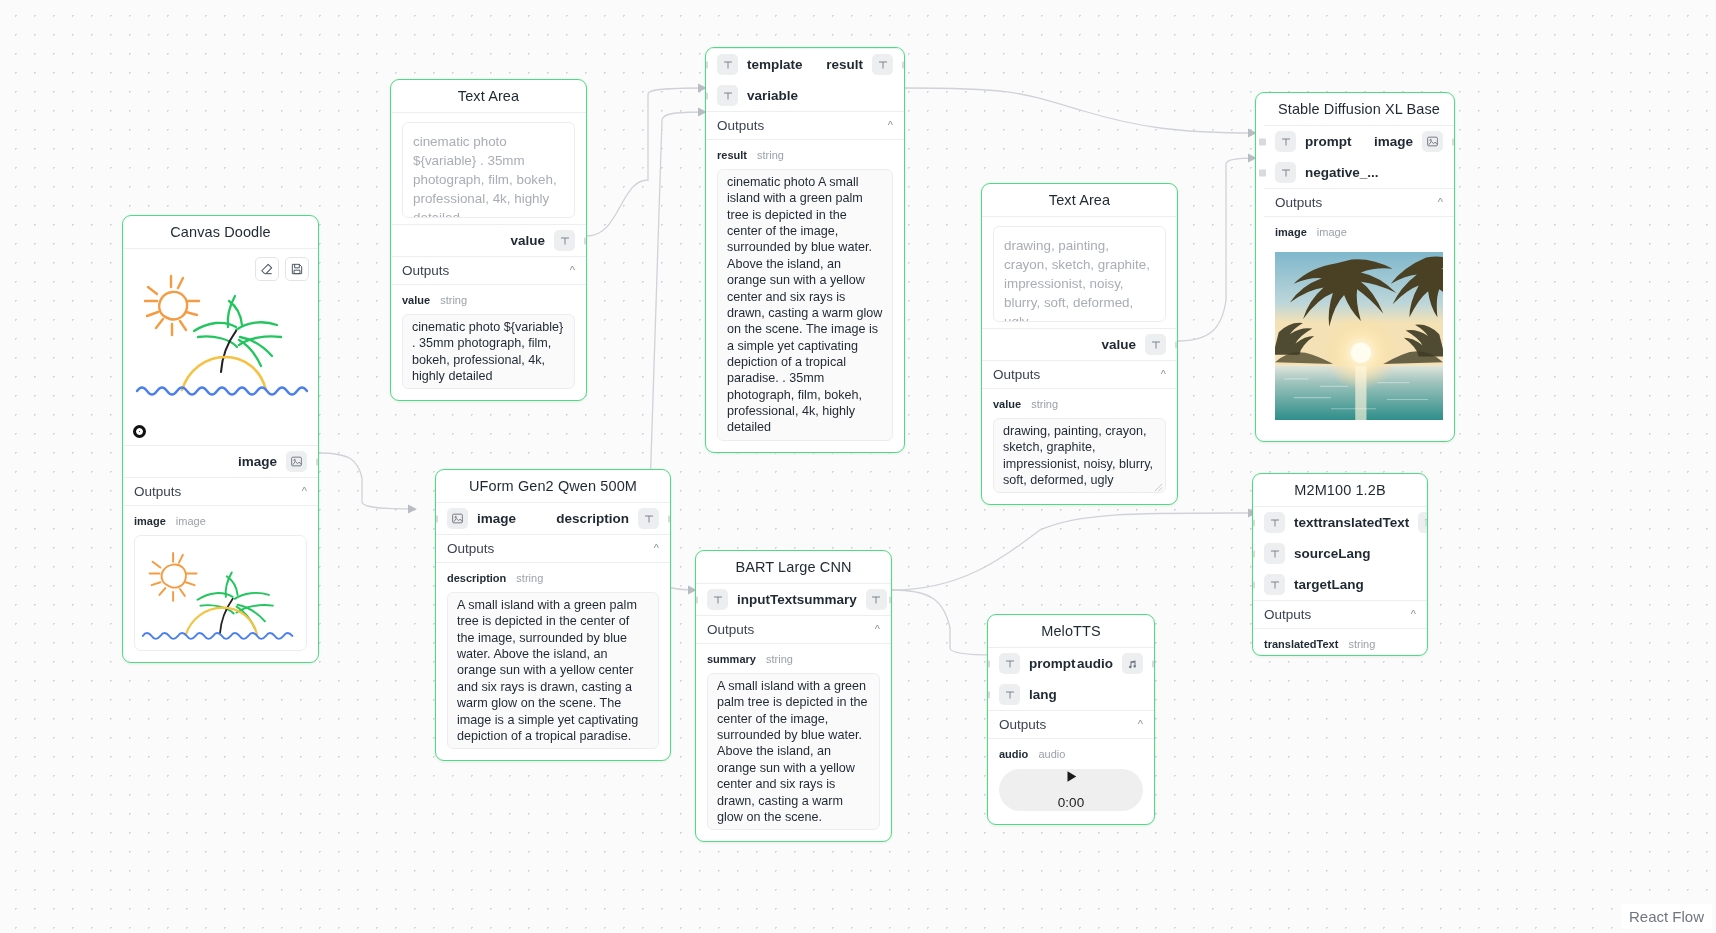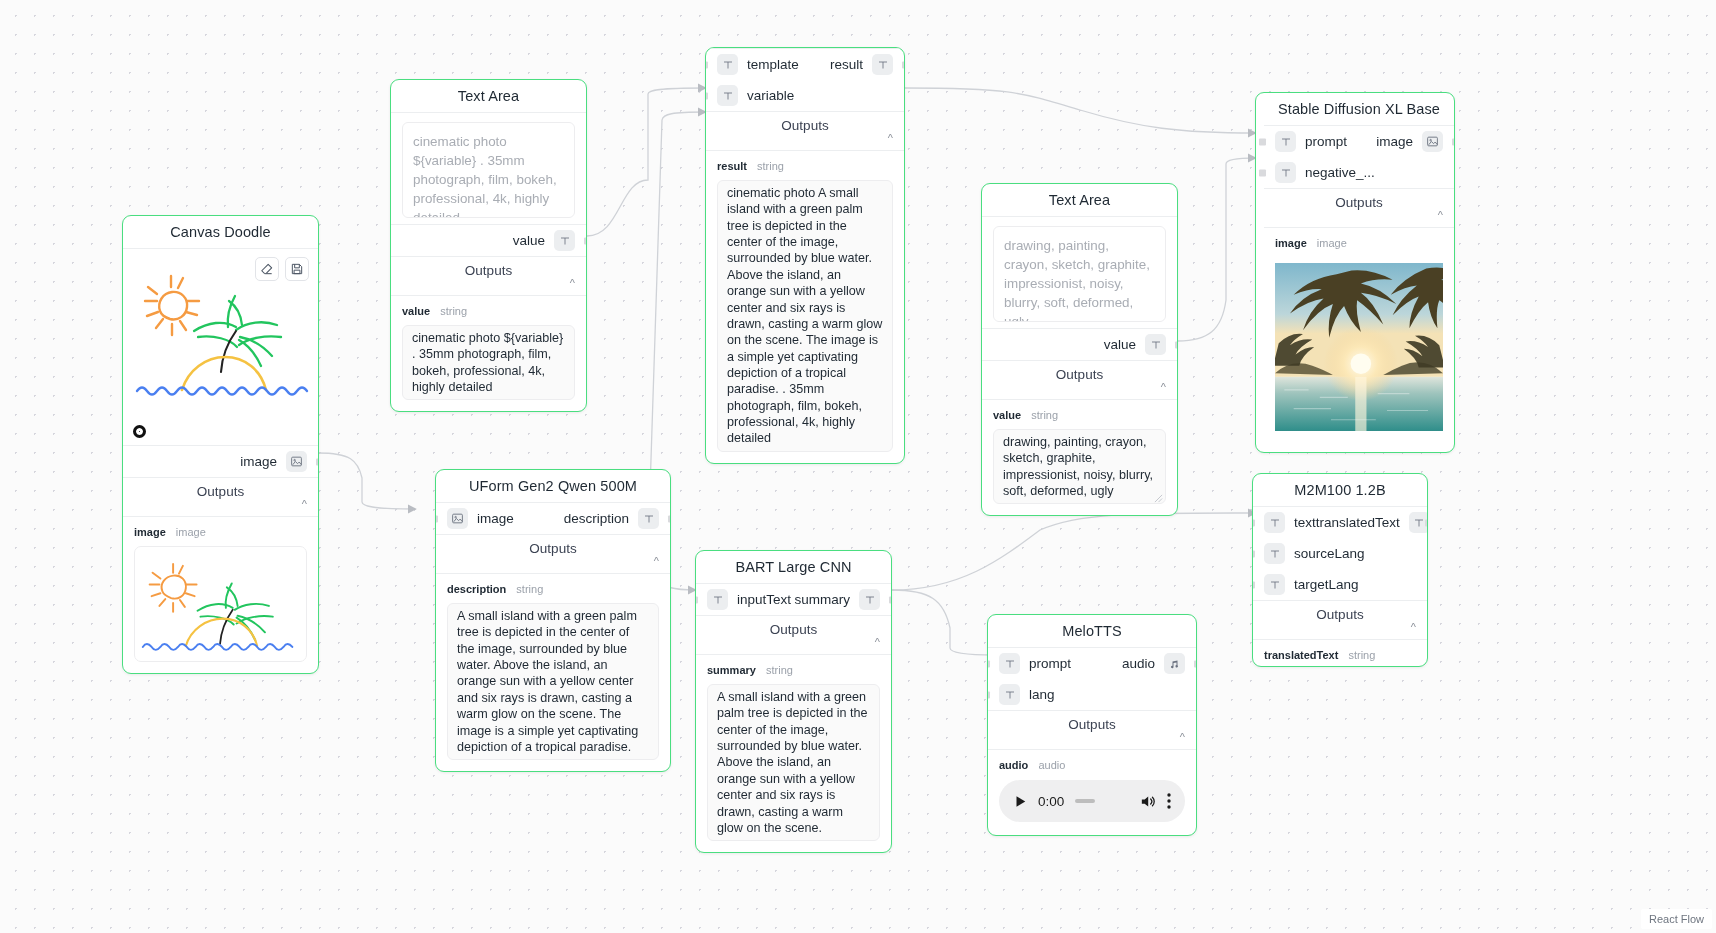--- a/index.html
+++ b/index.html
@@ -40,20 +40,21 @@
     padding: 8px 10px 8px;
     font-weight: 400;
     letter-spacing: 0.1px;
   }
   .divider { height: 1px; background: #eceef0; }
   .port-row {
     display: flex; align-items: flex-start;
     padding: 5px 11px;
     min-height: 27px;
     position: relative;
+    font-weight: bold;
   }
   .port-row.bordered { border-top: 1px solid #eceef0; }
   .port-left { display: flex; align-items: center; gap: 9px; }
   .port-right { display: flex; align-items: center; gap: 9px; margin-left: auto; }
   .type-chip {
     width: 21px; height: 21px;
     background: #eceef0;
     border-radius: 5px;
     display: flex; align-items: center; justify-content: center;
     flex: 0 0 auto;
@@ -62,21 +63,20 @@
   }
   .type-chip svg { display: block; }
   .port-label { font-size: 13.5px; color: #1f2933; }
   .section-head {
     display: flex; align-items: center;
     padding: 6px 11px;
     border-top: 1px solid #eceef0;
     border-bottom: 1px solid #eceef0;
     font-size: 13.5px;
     color: #3b4252;
-    flex-direction: column;
   }
   .section-head .chev { margin-left: auto; color: #8a8f98; font-size: 11px; line-height: 1; }
   .out-head {
     padding: 9px 11px 5px;
     font-size: 11px;
   }
   .out-head .nm { color: #1f2933; font-weight: bold; }
   .out-head .ty { color: #9ba1aa; margin-left: 7px; }
   .out-box {
     margin: 3px 11px 11px;
@@ -144,29 +144,30 @@
     background: #fff;
   }
   .audio-player {
     margin: 4px 11px 13px;
     background: #efeff0;
     border-radius: 22px;
     height: 42px;
     display: flex; align-items: center;
     padding: 0 14px;
     gap: 11px;
+    flex-direction: column;
   }
   .ap-time { font-size: 13.5px; color: #1b1b1b; }
   .ap-bar { width: 20px; height: 4px; background: #bdbdbd; border-radius: 2px; }
   .ap-ic { color: #1b1b1b; display: flex; align-items: center; }
   .rf-badge {
     position: absolute; right: 4px; bottom: 4px;
     background: #ffffff;
     color: #6f7680;
-    font-size: 11px;
+    font-size: 15px;
     padding: 4px 8px;
     border-radius: 2px;
     z-index: 6;
   }
   .handle {
     position: absolute;
     width: 7px; height: 7px;
     background: #d9dadd;
     border-radius: 1px;
     top: 50%; transform: translateY(-50%);
@@ -576,21 +577,21 @@
       <span>Outputs</span>
       <span class="chev">^</span>
     </div>
     <div class="out-head">
       <span class="nm">summary</span>
       <span class="ty">string</span>
     </div>
     <div class="out-box">A small island with a green palm tree is depicted in the center of the image, surrounded by blue water. Above the island, an orange sun with a yellow center and six rays is drawn, casting a warm glow on the scene.</div>
   </div>
 
-  <div class="node" style="left:987px; top:614px; width:210px;">
+  <div class="node" style="left:987px; top:614px; width:168px;">
     <div class="node-title">MeloTTS</div>
     <div class="divider"></div>
     <div class="port-row">
       <div class="port-left">
         <span class="type-chip">
           <svg width="12" height="12" viewBox="0 0 24 24" fill="none" stroke="currentColor" stroke-width="1.7">
               <path d="M4 6h16M12 6v13"></path>
             </svg>
         </span>
         <span class="port-label">prompt</span>

